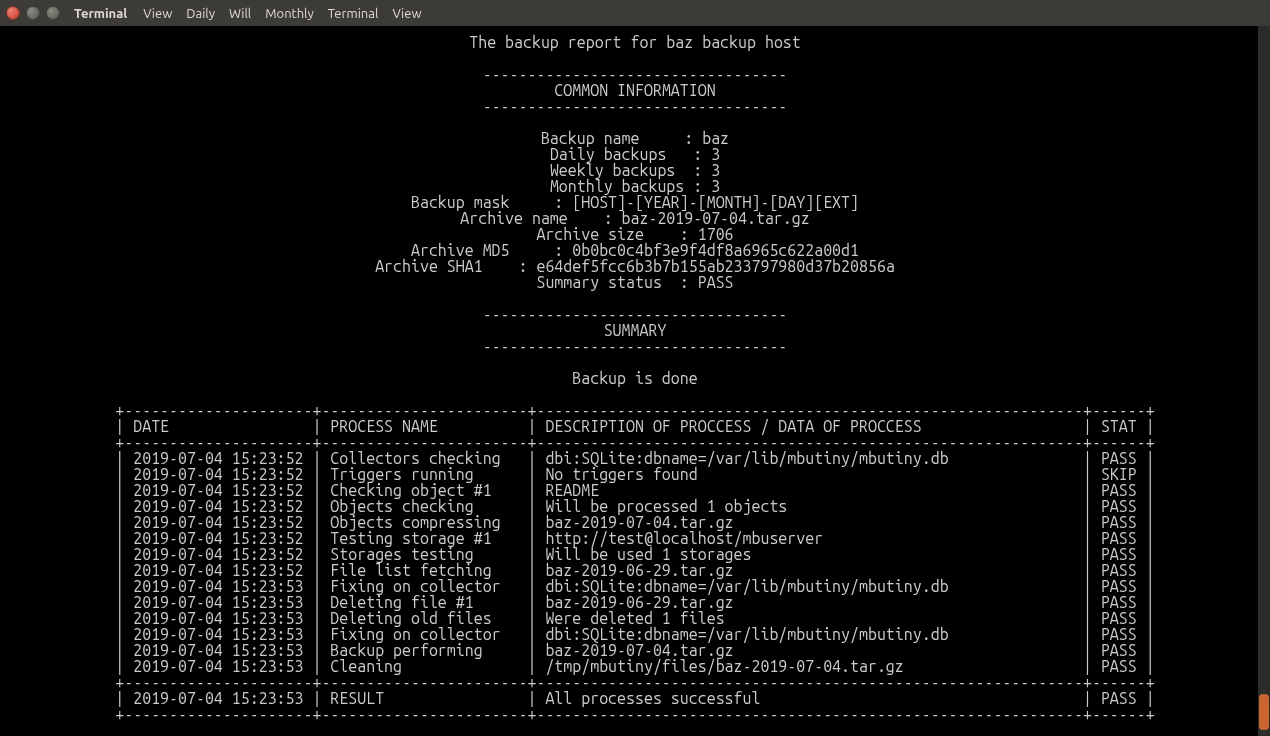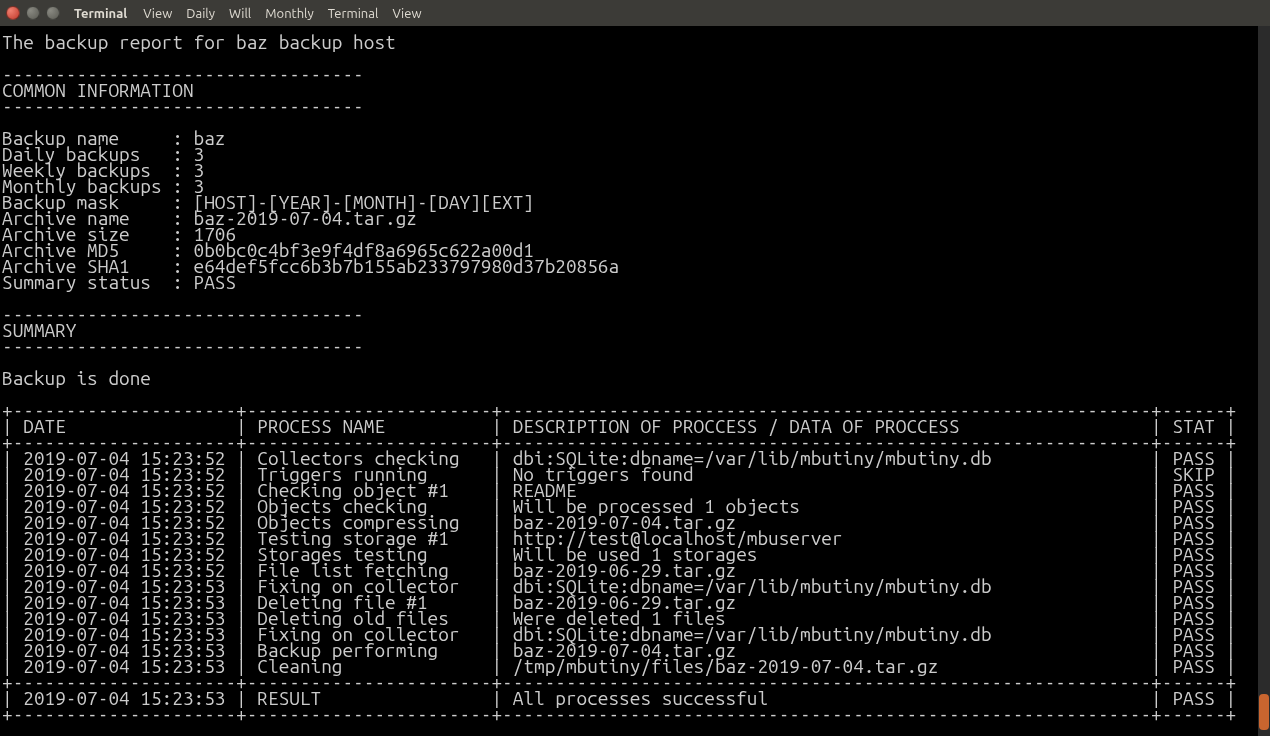--- a/index.html
+++ b/index.html
@@ -50,23 +50,24 @@
     position: absolute;
     left: 0;
     top: 26px;
     right: 0;
     bottom: 0;
     background: #000;
     color: #ccc;
     padding: 8px 2px 0 2px;
     white-space: pre;
     font-family: "Ubuntu Mono", "DejaVu Sans Mono", "Liberation Mono", monospace;
-    font-size: 19px;
+    font-size: 16px;
     line-height: 16px;
     letter-spacing: 0px;
+    text-align: center;
   }
   .scrollbar {
     position: absolute;
     right: 0;
     top: 26px;
     bottom: 0;
     width: 12px;
     background: #2b2b2b;
   }
   .scroll-thumb {

